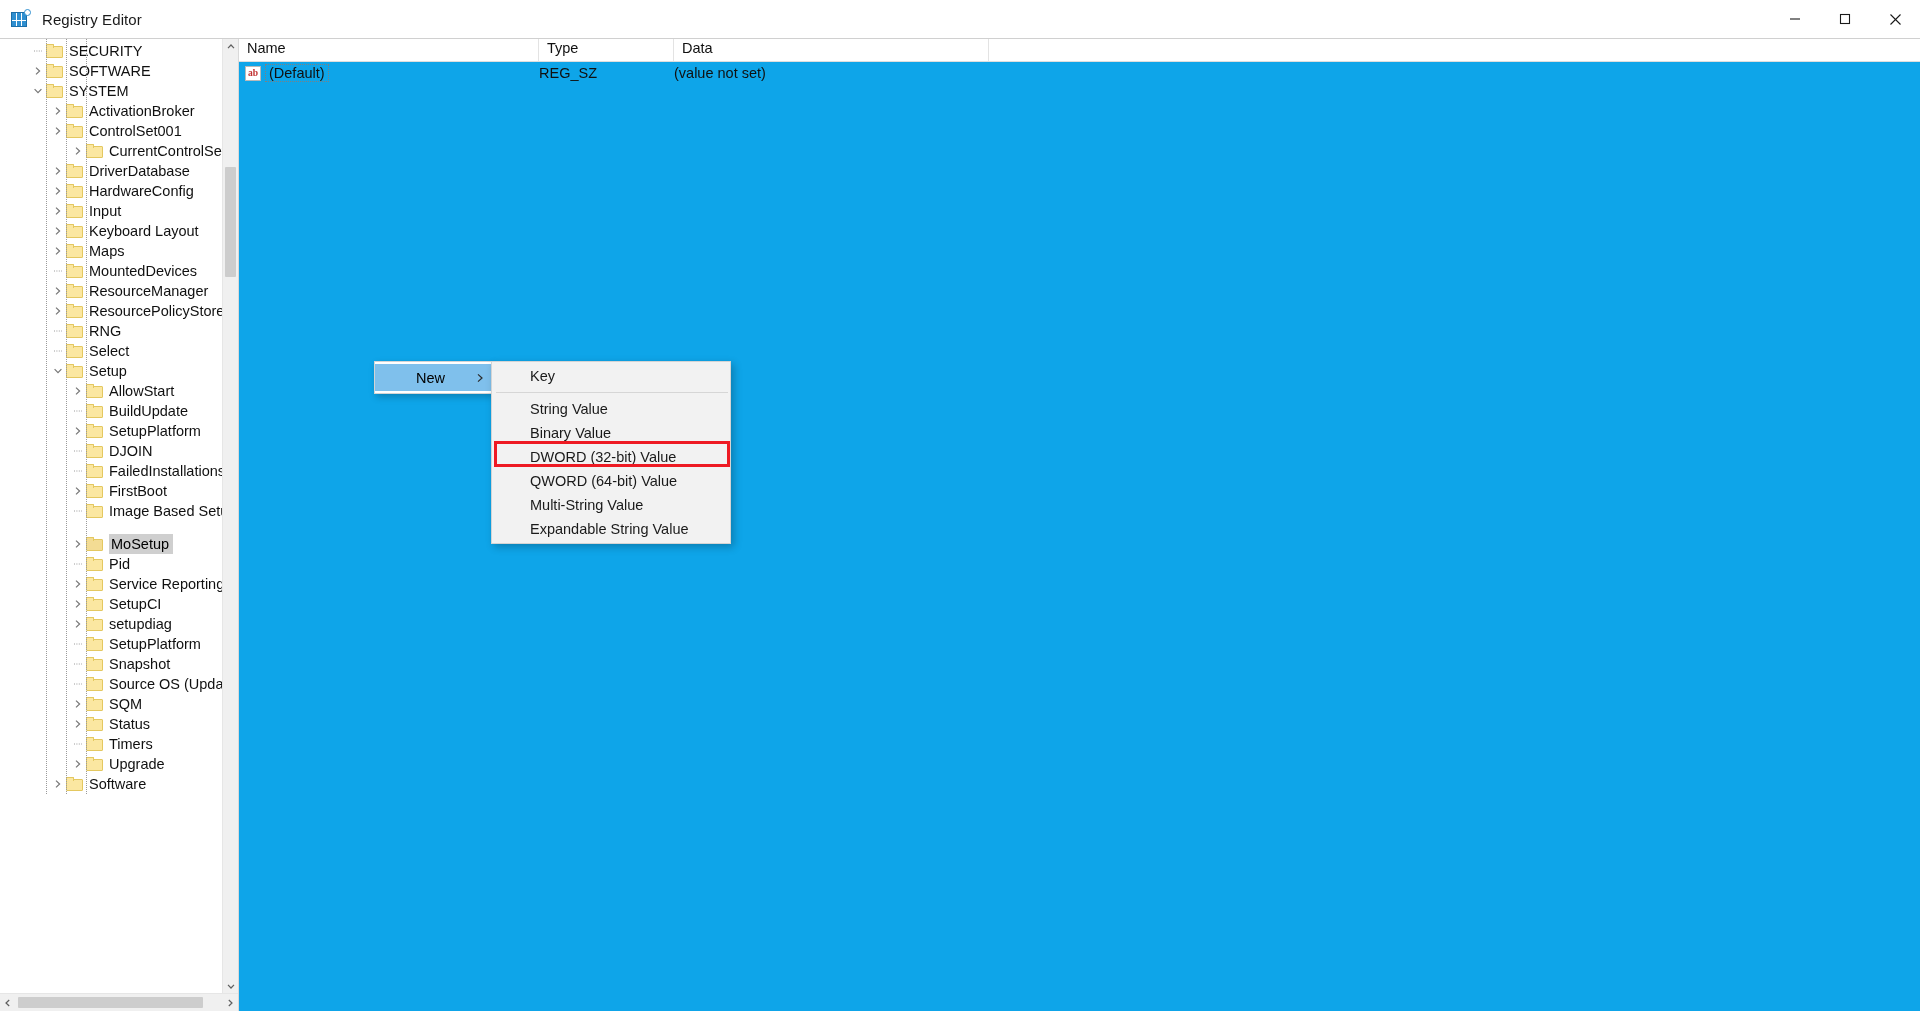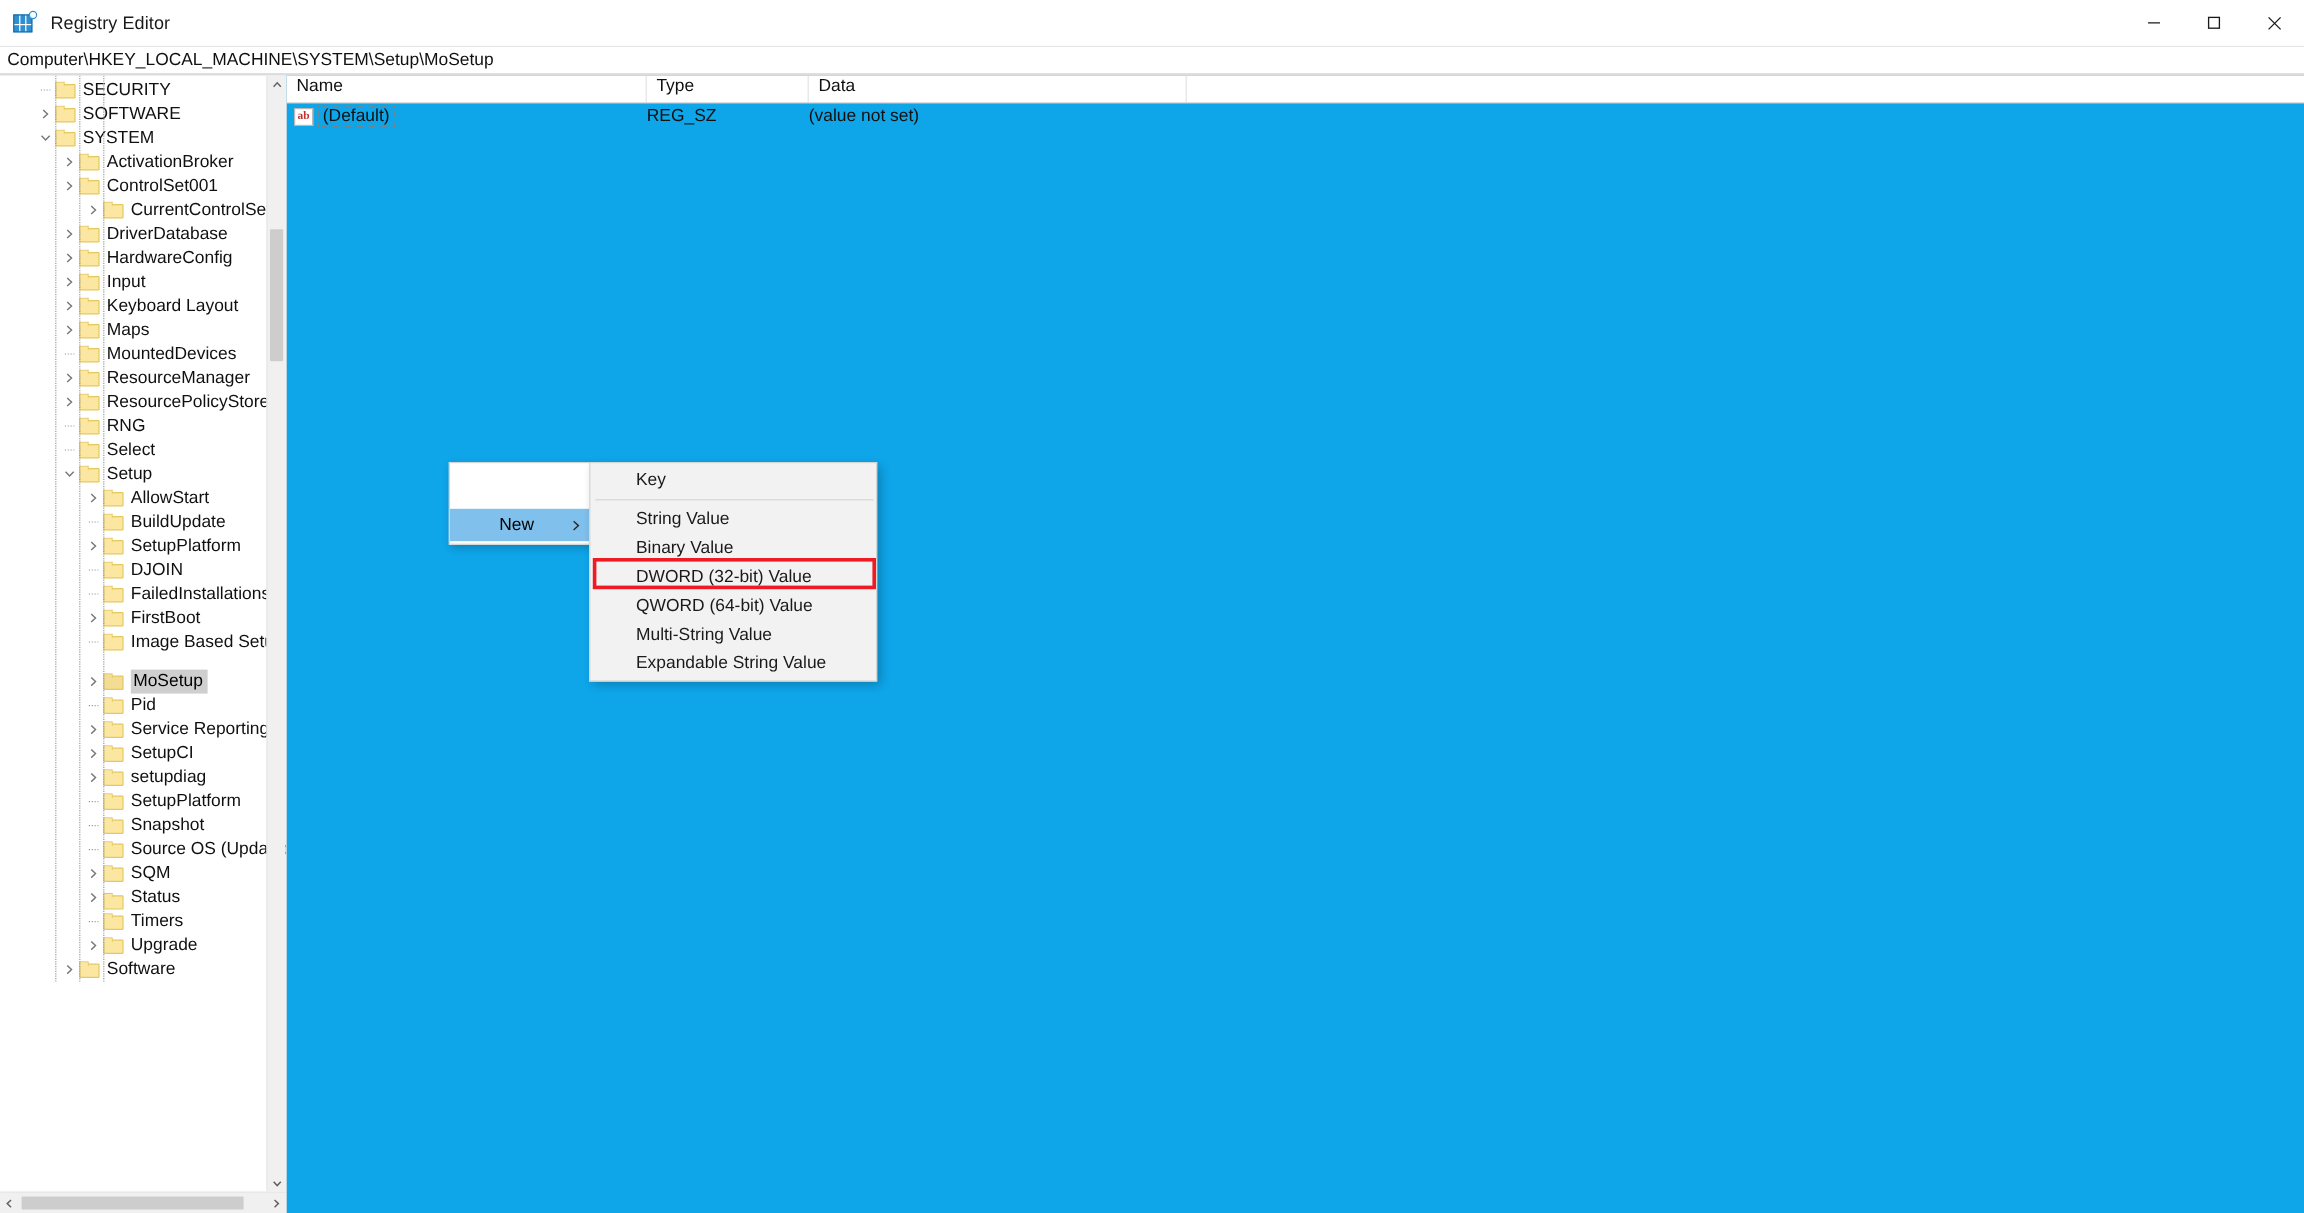--- a/index.html
+++ b/index.html
@@ -276,21 +276,20 @@
     box-shadow: 2px 3px 7px rgba(0,0,0,.22);
     padding: 2px 0;
     z-index: 40;
   }
   .ctx-parent .ci {
     height: 27px;
     display: flex; align-items: center;
     font-size: 14.5px; color: #1a1a1a;
     padding: 0 8px 0 10px;
     justify-content: space-between;
-    margin-top: 36px;
   }
   .ctx-parent .ci.hl {
     background: #7fc0ec;
     color: #000000;
   }
   .ci-label { flex: 1; text-align: center; }
   .ci-arrow { color: #2b2b2b; display: flex; align-items: center; }
 
   .ctx-sub {
     position: absolute;
@@ -350,23 +349,20 @@
       <div class="win-btn">
         <svg width="13" height="13" viewBox="0 0 13 13">
             <line x1="1.5" y1="1.5" x2="11.5" y2="11.5" stroke="currentColor" stroke-width="1.1"></line>
             <line x1="11.5" y1="1.5" x2="1.5" y2="11.5" stroke="currentColor" stroke-width="1.1"></line>
           </svg>
       </div>
     </div>
   </div>
 
 
-  <div class="addressbar">
-    <div class="address-text">Computer\HKEY_LOCAL_MACHINE\SYSTEM\Setup\MoSetup</div>
-  </div>
 
   <div class="content">
 
     <div class="tree-pane">
       <div class="tree-scroll">
         <div class="tree-inner" id="tree-inner">
             <div class="tnode" style="padding-left: 30px;">
               <span class="twist">
                 <svg width="10" height="4" viewBox="0 0 10 4">
                   <line x1="1" y1="2" x2="9" y2="2" stroke="#9a9a9a" stroke-width="1" stroke-dasharray="1,1.4"></line>
@@ -755,21 +751,21 @@
                 <svg width="8" height="10" viewBox="0 0 8 10">
                   <path d="M2 1.6 L5.6 5 L2 8.4" fill="none" stroke="currentColor" stroke-width="1.2"></path>
                 </svg>
               </span>
               <span class="folder">
                 <span class="fb"></span>
                 <span class="ft"></span>
               </span>
               <span class="tlabel">SQM</span>
             </div>
-            <div class="tnode" style="padding-left: 70px; align-items: flex-end;">
+            <div class="tnode" style="padding-left: 70px;">
               <span class="twist">
                 <svg width="8" height="10" viewBox="0 0 8 10">
                   <path d="M2 1.6 L5.6 5 L2 8.4" fill="none" stroke="currentColor" stroke-width="1.2"></path>
                 </svg>
               </span>
               <span class="folder">
                 <span class="fb"></span>
                 <span class="ft"></span>
               </span>
               <span class="tlabel">Status</span>

